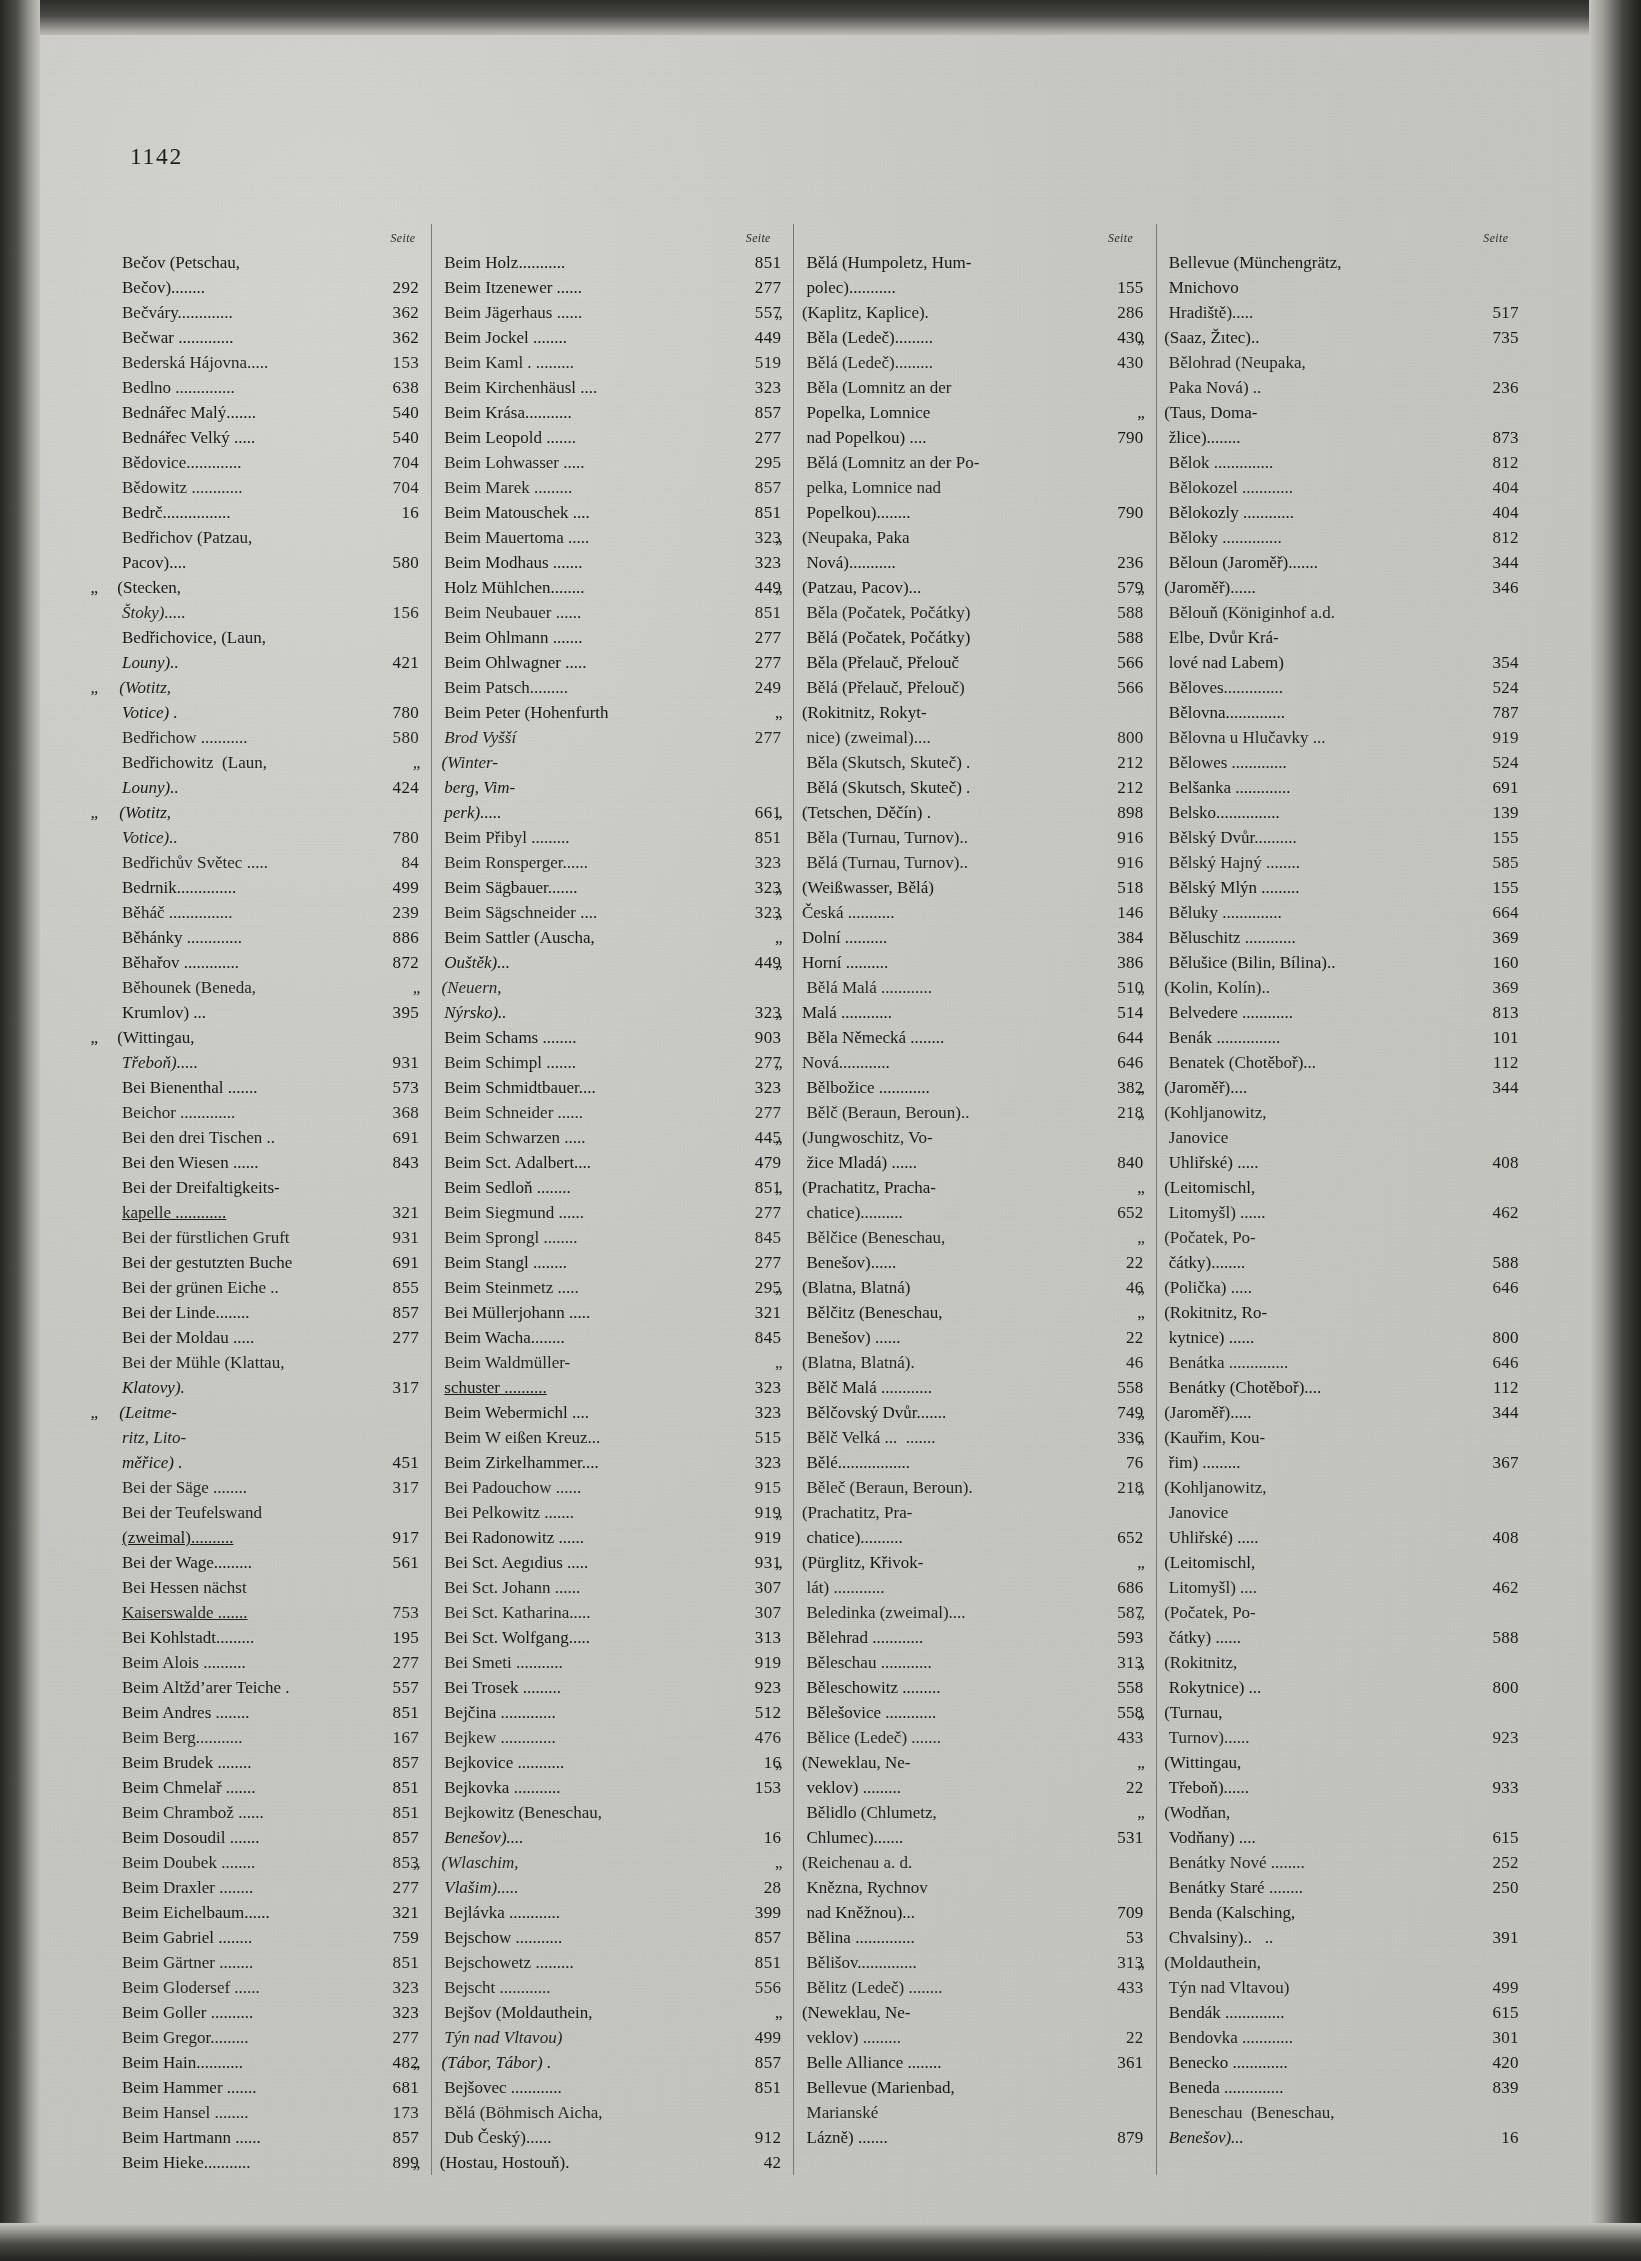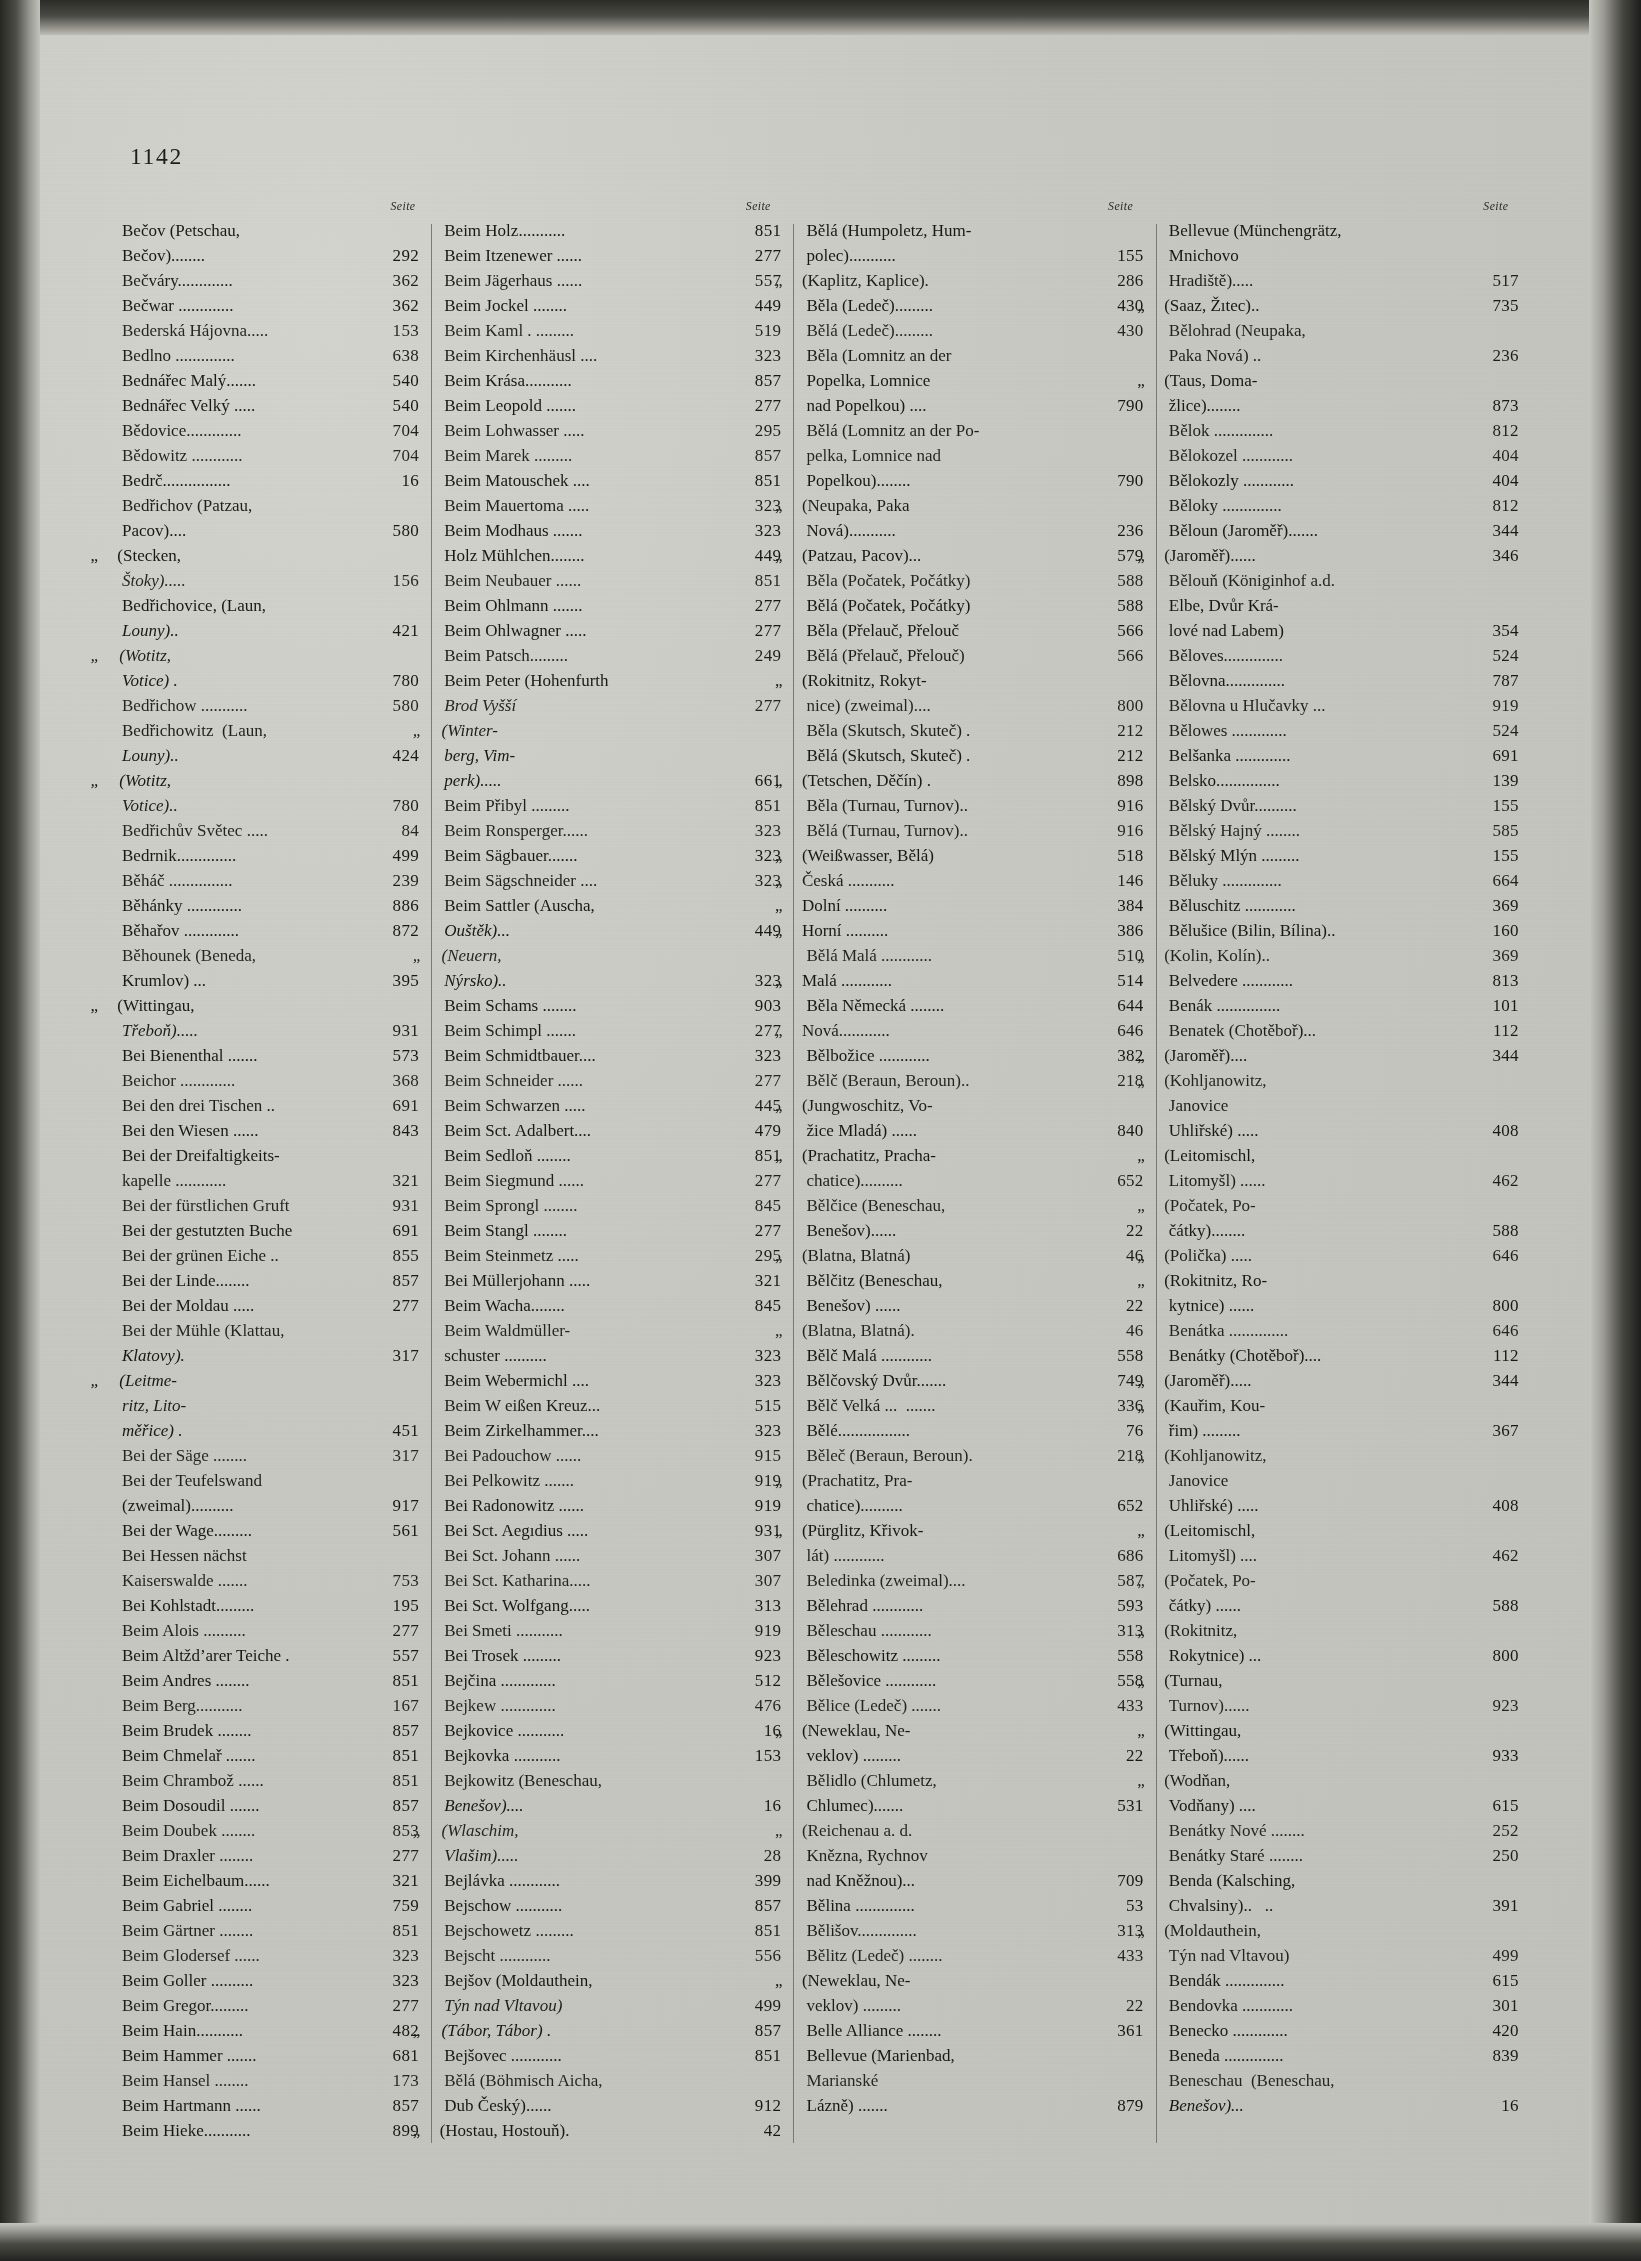--- a/index.html
+++ b/index.html
@@ -33,21 +33,21 @@
 
   #folio{
     position:absolute;left:130px;top:143px;
     font-size:23.6px;letter-spacing:1.7px;color:#1d1d1b;
   }
 
   #columns{
     position:absolute;left:122px;top:199px;width:1434px;
     display:flex;align-items:flex-start;
   }
-  .col{position:relative;}
+  .col{position:relative;margin-top:32px;}
   .col.c1{width:297px;}
   .col.c2{width:337px;}
   .col.c3{width:337px;}
   .col.c4{width:350px;}
   .rule{width:0.9px;background:#5f5f59;align-self:stretch;margin:24.5px 12.2px 0 12.2px;opacity:.75;}
 
   .seite{
     font-size:11.8px;font-style:italic;color:#2a2a27;
     text-align:right;padding-right:10.5px;height:19px;letter-spacing:0.4px;
   }
@@ -60,21 +60,21 @@
     line-height:25px;
     color:#181816;
     padding:0;
     white-space:pre;
   }
   td.nm{ }
   td.pg{
     text-align:right;width:45px;padding-left:7px;
     font-size:17px;letter-spacing:0.3px;
   }
-  .ind1{padding-left:0;}
+  .ind1{padding-left:0;text-decoration:underline;}
   .ind2{padding-left:49px;}
   .ind3{padding-left:84px;font-style:italic;}
   
   tr:nth-child(3n) td{opacity:.96;}
   tr:nth-child(5n) td{opacity:.93;}
 </style>
 </head>
 <body>
 
 <div id="page">

